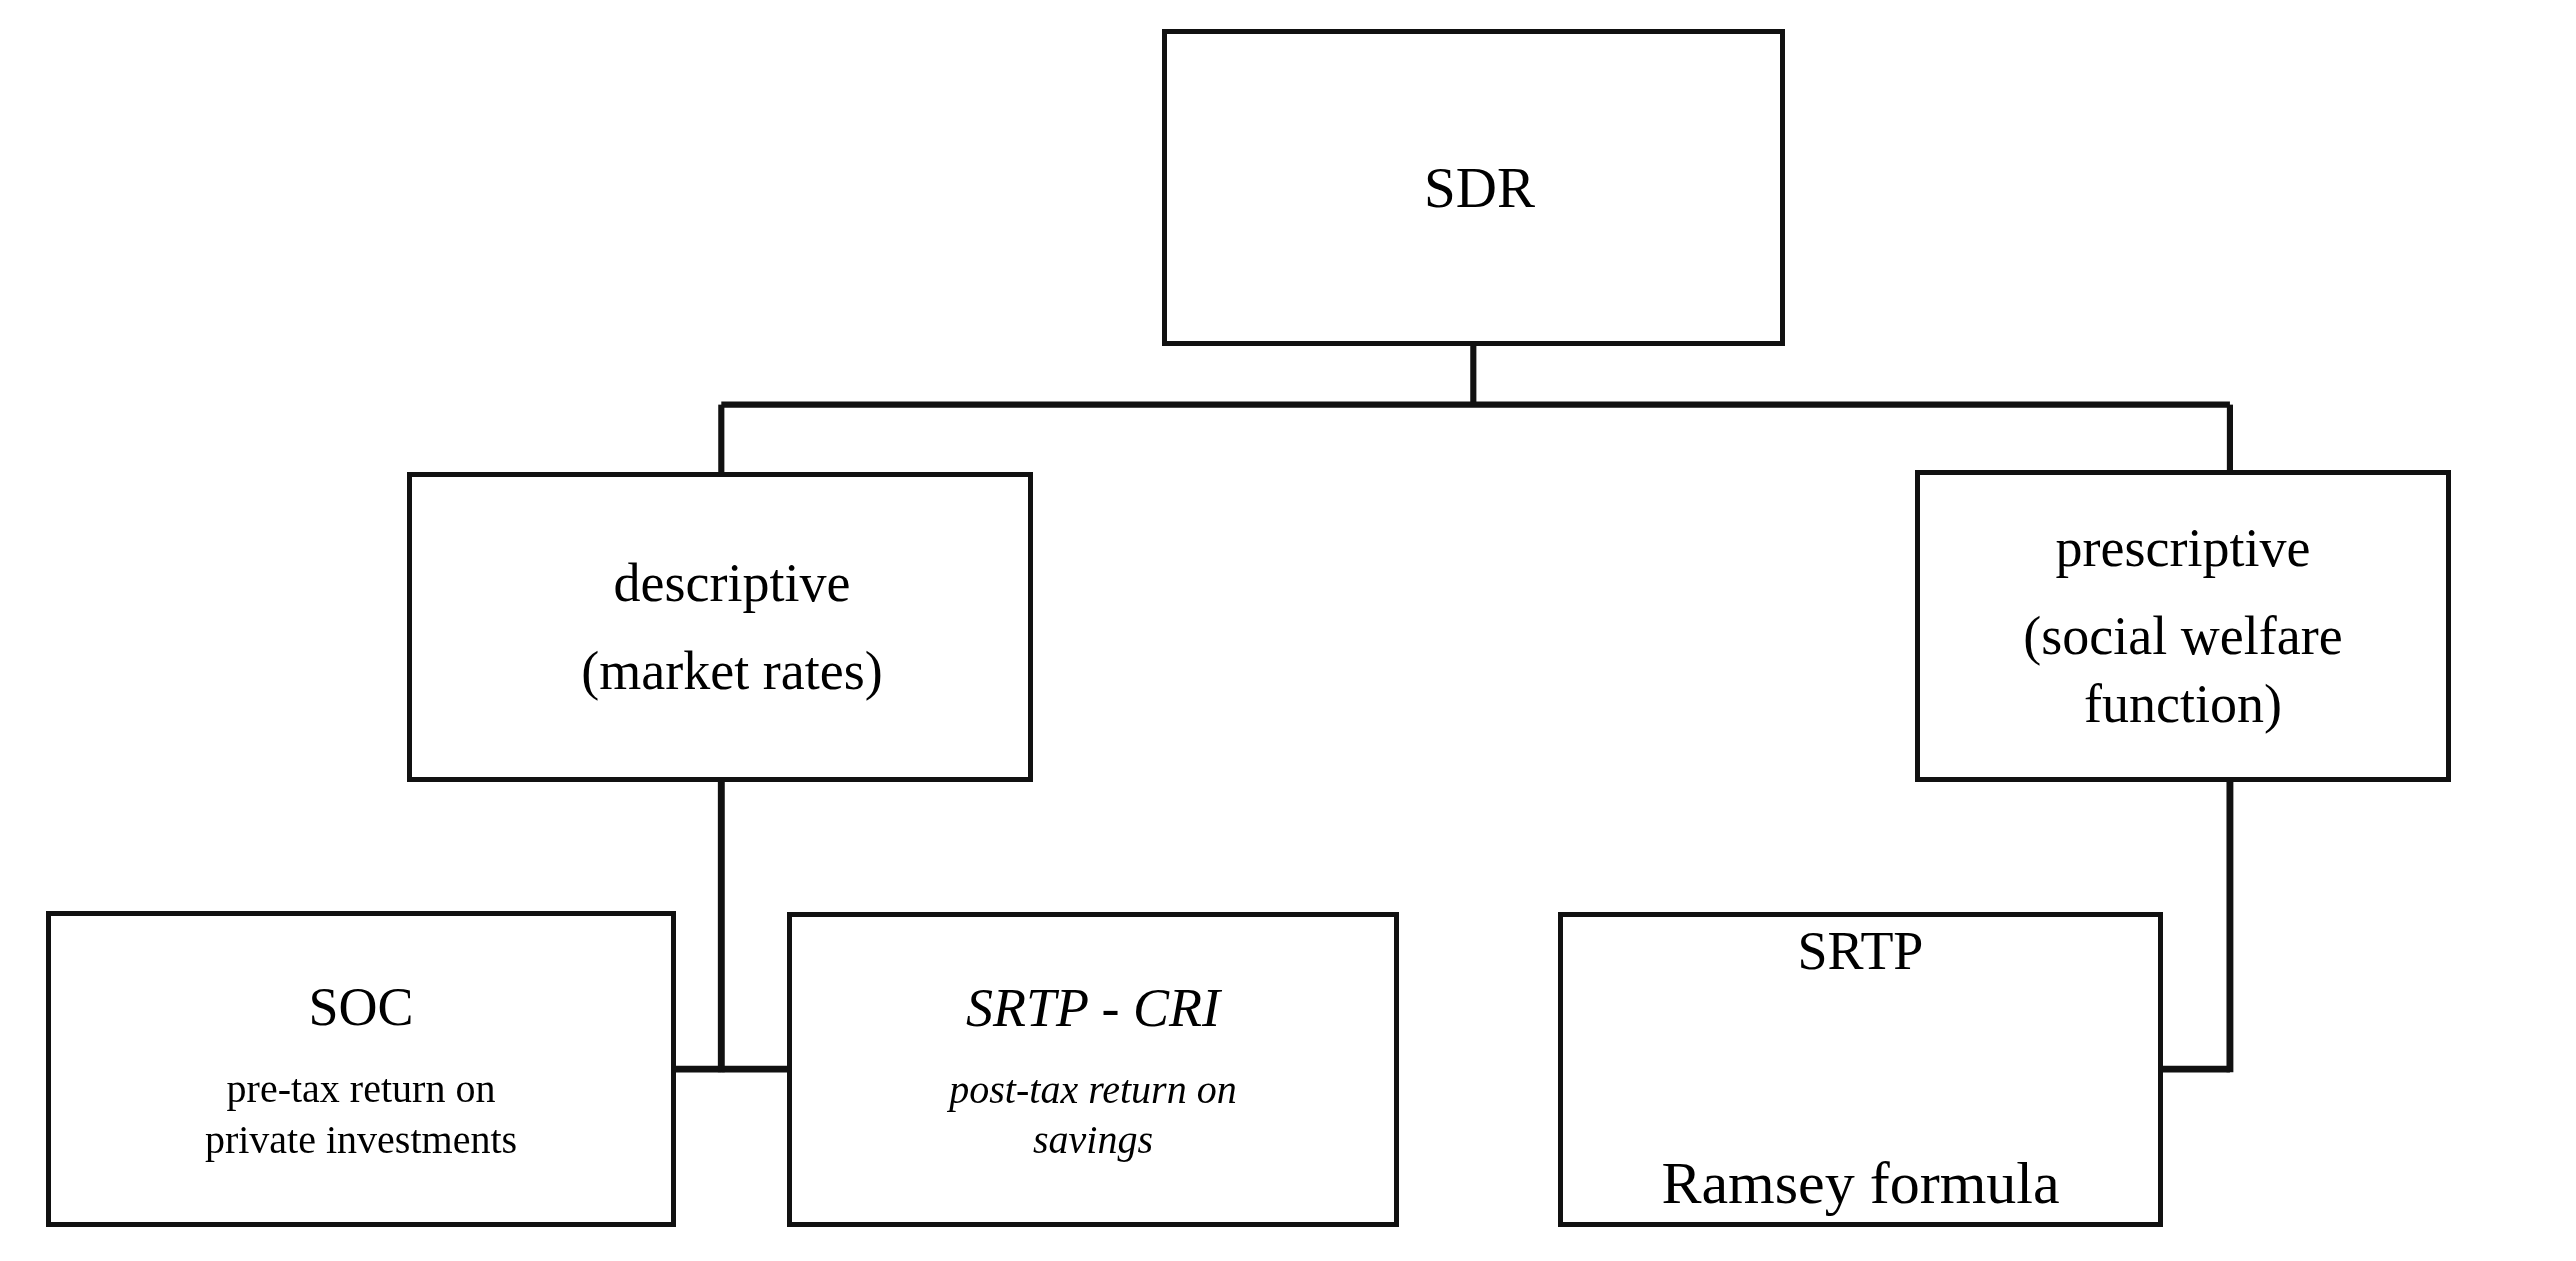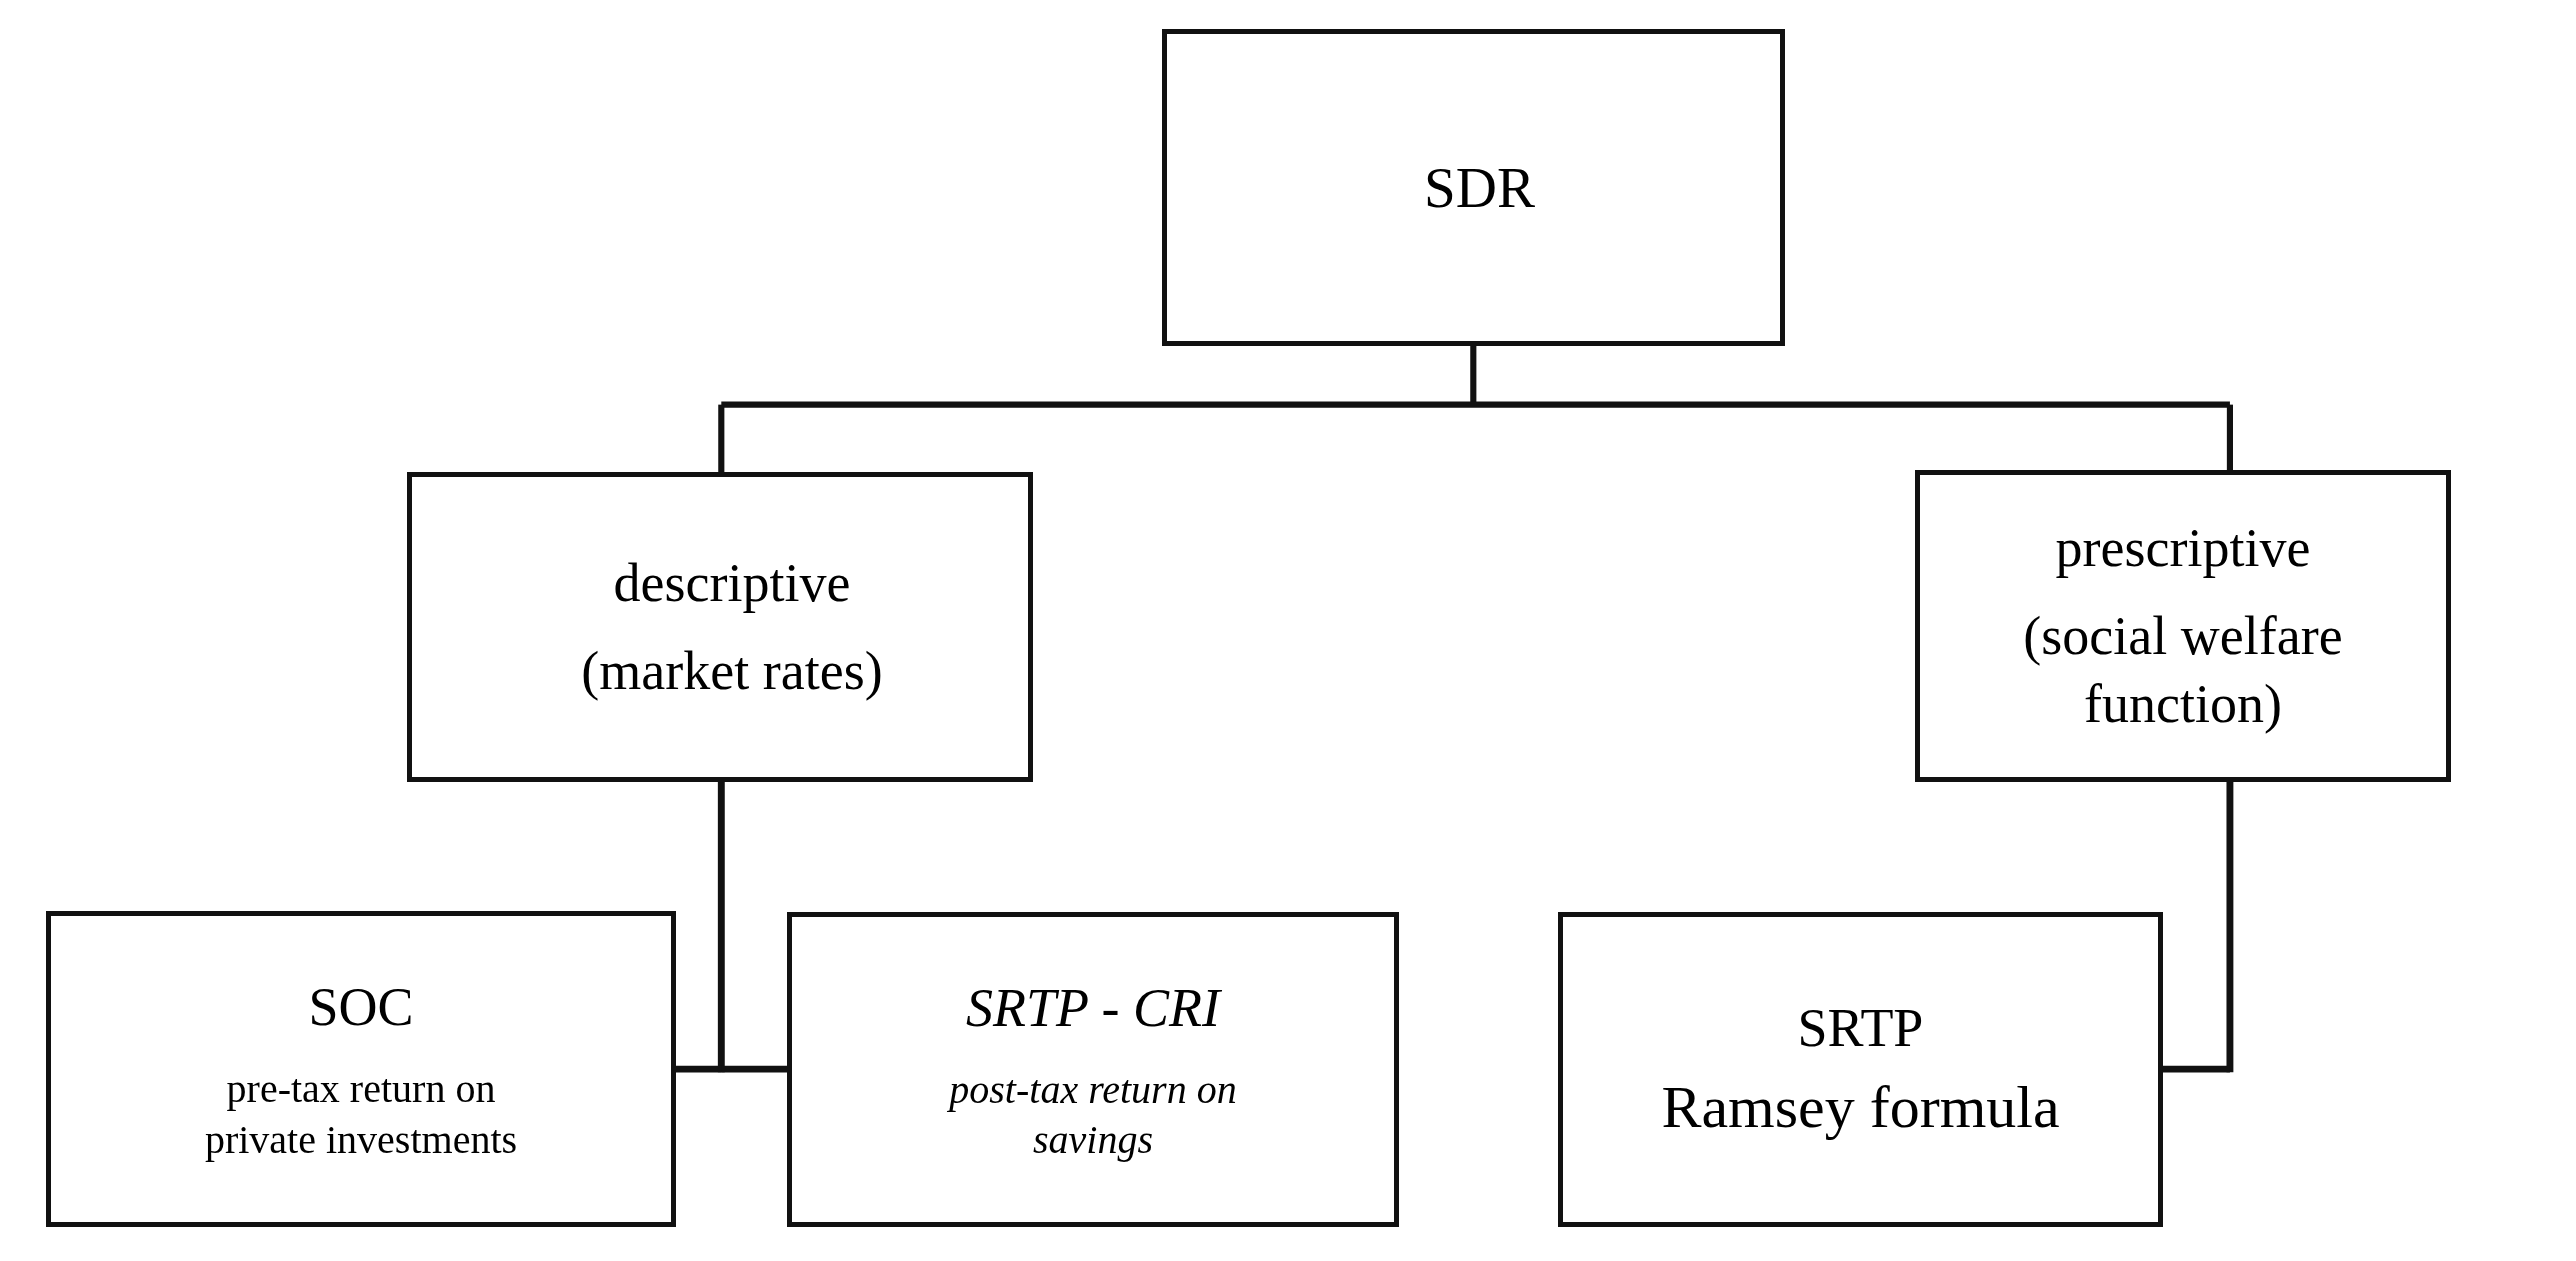--- a/index.html
+++ b/index.html
@@ -88,20 +88,21 @@
     top: 912px;
     width: 612px;
     height: 315px;
     font-style: italic;
   }
   #node-srtp {
     left: 1558px;
     top: 912px;
     width: 605px;
     height: 315px;
+    justify-content: space-between;
   }
   .lvl3 .title { font-size: 54px; }
   .lvl3 .sub   { font-size: 40px; }
   .lvl3 .gap   { height: 23px; }
   #node-srtp .sub { font-size: 60px; }
   #node-srtp .gap { height: 7.7px; }
 </style>
 </head>
 <body>
 

